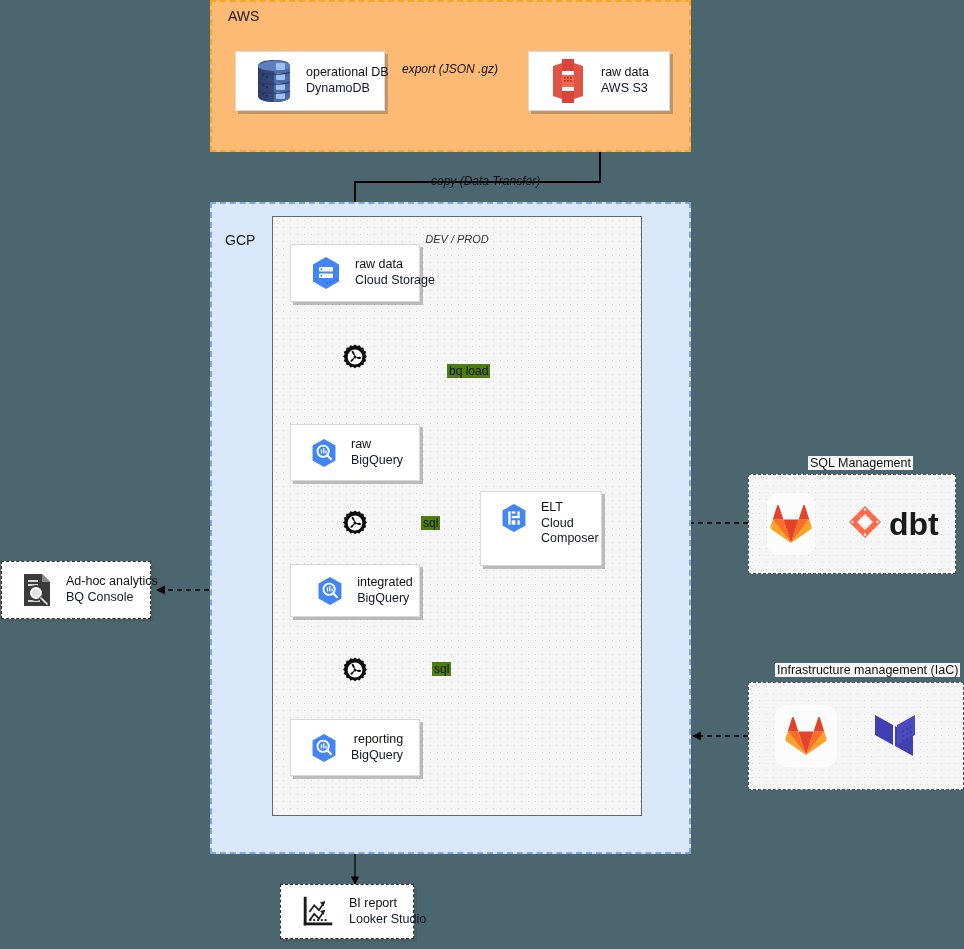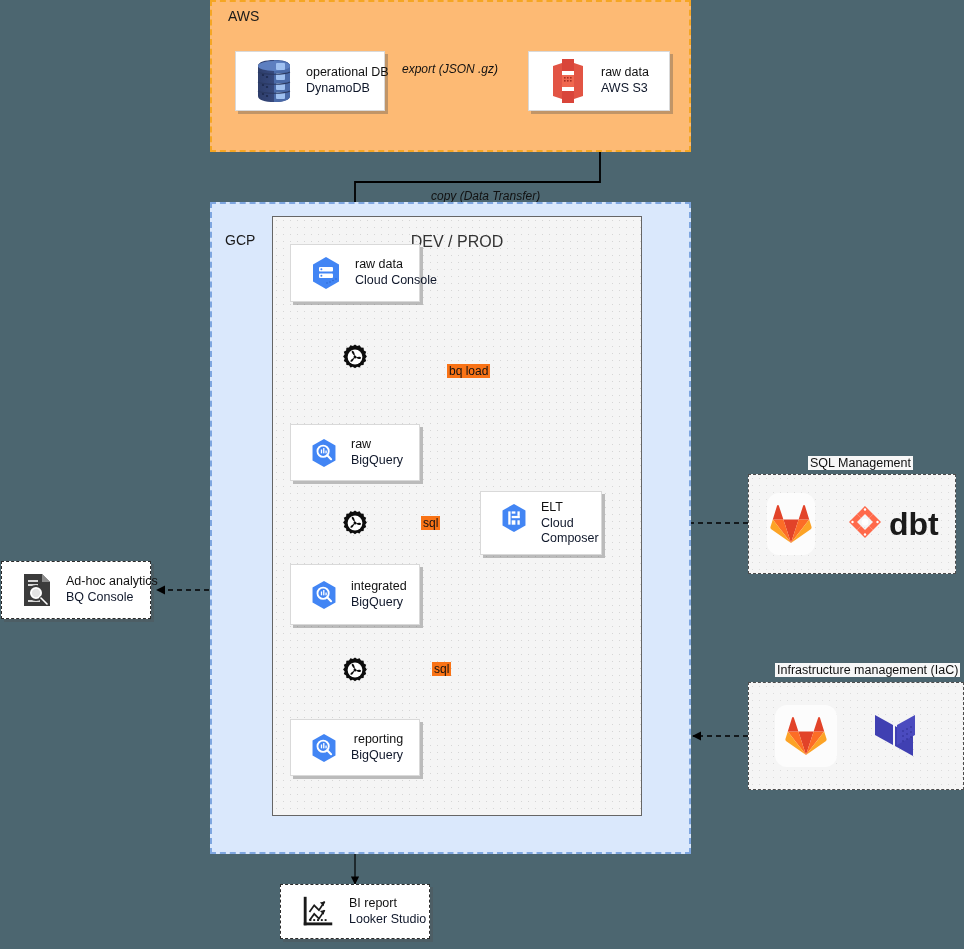--- a/index.html
+++ b/index.html
@@ -31,21 +31,21 @@
 
   
   .devprod{
     position:absolute;left:60px;top:12px;width:370px;height:600px;
     background:#f5f5f5;border:1px solid #666666;box-sizing:border-box;
     background-image:radial-gradient(#d6d6d6 0.7px, transparent 0.7px);
     background-size:7px 7px;
   }
   .devprod-label{
     position:absolute;top:16px;left:0;width:100%;text-align:center;
-    font-size:16px;color:#333;
+    font-size:11px;color:#333;font-style:italic;
   }
 
   
   .node{
     position:absolute;box-sizing:border-box;
     background:#ffffff;
     border:1px solid #d9d9d9;
     box-shadow:3px 3px 0 rgba(80,80,80,.35);
     display:flex;align-items:center;
     padding-left:18px;
@@ -67,24 +67,24 @@
   }
   .toolpanel .logo-slot{display:flex;align-items:center;justify-content:center;}
   .panel-title{
     position:absolute;font-size:12.5px;color:#111;white-space:nowrap;
     background:#f7f7f7;padding:0 2px;
   }
 
   
   .edge-label{
     position:absolute;font-size:12px;color:#111;white-space:nowrap;
-    background:#f97316;padding:0 2px;
+    background:#4d7c0f;padding:0 2px;
   }
   .edge-label.italic{font-style:italic;background:transparent;}
-  .edge-label.onslate{background:transparent;margin-top:15px;}
+  .edge-label.onslate{background:transparent;}
 
   svg.wires{position:absolute;left:0;top:0;width:964px;height:949px;overflow:visible;}
   .gearwrap{position:absolute;width:26px;height:26px;}
 </style>
 </head>
 <body style="background: rgb(76, 102, 112);">
 
 <div id="stage">
 
   <svg class="wires">
@@ -219,21 +219,21 @@
         <g fill="#2a62c9" opacity=".85">
           <circle cx="21" cy="26" r=".8"></circle>
             <circle cx="24" cy="24.5" r=".8"></circle>
           <circle cx="18" cy="27" r=".8"></circle>
             <circle cx="27" cy="23" r=".8"></circle>
         </g>
       </svg>
     </span>
     <span class="txt">
       <div class="t1">raw data</div>
-      <div class="t2">Cloud Console</div>
+      <div class="t2">Cloud Storage</div>
     </span>
   </div>
 
   <div class="gearwrap" style="left:342px;top:344px;">
     <svg width="26" height="26" viewBox="0 0 26 26">
       <path d="M13 0.5 l2.1 1.6 2.5-.9 1.4 2.3 2.6.3.3 2.6 2.3 1.4-.9 2.5 1.6 2.1 -1.6 2.1 .9 2.5 -2.3 1.4 -.3 2.6 -2.6 .3 -1.4 2.3 -2.5-.9 -2.1 1.6 -2.1-1.6 -2.5 .9 -1.4-2.3 -2.6-.3 -.3-2.6 -2.3-1.4 .9-2.5 -1.6-2.1 1.6-2.1 -.9-2.5 2.3-1.4 .3-2.6 2.6-.3 1.4-2.3 2.5 .9z" fill="#0d0d0d"></path>
       <circle cx="13" cy="13" r="8.2" fill="#0d0d0d"></circle>
       <circle cx="13" cy="13" r="7.4" fill="#fff"></circle>
       <g fill="#0d0d0d">
         <path d="M13 12.2 C11 10.6 9.2 8.4 9.8 7.2 C10.6 6 12.6 7.4 13 12.2 Z"></path>
@@ -272,42 +272,42 @@
       <g fill="#0d0d0d">
         <path d="M13 12.2 C11 10.6 9.2 8.4 9.8 7.2 C10.6 6 12.6 7.4 13 12.2 Z"></path>
         <path d="M13.8 13.4 C16 12.8 18.6 12.4 19 13.8 C19.4 15.2 17 15.6 13.8 13.4 Z"></path>
         <path d="M12.4 13.8 C11.6 15.8 10.4 18.2 9 17.8 C7.6 17.4 8.8 15.4 12.4 13.8 Z"></path>
       </g>
       <circle cx="13" cy="13" r="1.5" fill="#0d0d0d"></circle>
     </svg>
   </div>
   <div class="edge-label" style="left:421px;top:516px;">sql</div>
 
-  <div class="node" style="left:480px;top:491px;width:122px;height:64px;align-items:flex-start;padding-top:9px;">
+  <div class="node" style="left:480px;top:491px;width:122px;height:75px;align-items:flex-start;padding-top:9px;">
     <span class="icon" style="margin-top:2px;">
       <svg width="30" height="30" viewBox="0 0 34 34">
         <path d="M17 1 L30 8.5 L30 25.5 L17 33 L4 25.5 L4 8.5 Z" fill="#4285f4"></path>
         <g fill="#fff">
           <rect x="10.5" y="9.5" width="2.6" height="15"></rect>
           <rect x="14.4" y="9.5" width="4.2" height="2.6"></rect>
           <rect x="14.4" y="14.6" width="9.2" height="2.6"></rect>
           <rect x="20.9" y="9.5" width="2.6" height="5.1"></rect>
           <rect x="14.4" y="19.6" width="4.2" height="5"></rect>
           <rect x="20.9" y="19.6" width="2.6" height="5"></rect>
         </g>
       </svg>
     </span>
     <span class="txt" style="margin-top:-1px;">
       <div class="t1">ELT</div>
       <div class="t2">Cloud</div>
       <div class="t2">Composer</div>
     </span>
   </div>
 
-  <div class="node" style="left:290px;top:564px;width:130px;height:61px;">
+  <div class="node" style="left:290px;top:564px;width:130px;height:53px;justify-content:center;">
     <span class="icon">
       <svg width="30" height="30" viewBox="0 0 34 34">
         <path d="M17 1 L30 8.5 L30 25.5 L17 33 L4 25.5 L4 8.5 Z" fill="#4285f4"></path>
         <circle cx="16" cy="15" r="6.4" fill="none" stroke="#fff" stroke-width="2.1"></circle>
         <line x1="20.6" y1="19.6" x2="25" y2="24" stroke="#fff" stroke-width="2.4" stroke-linecap="round"></line>
         <g fill="#fff">
           <rect x="13.4" y="13" width="1.5" height="4.4"></rect>
           <rect x="16" y="11.4" width="1.5" height="6"></rect>
           <rect x="18.6" y="14.2" width="1.5" height="3.2"></rect>
         </g>
@@ -368,21 +368,21 @@
         <line x1="21" y1="26" x2="27" y2="32" stroke="#3b3b3b" stroke-width="3.4" stroke-linecap="round"></line>
         <line x1="21" y1="26" x2="27" y2="32" stroke="#fff" stroke-width="1.6" stroke-linecap="round"></line>
       </svg>
     </span>
     <span class="txt">
       <div class="t1">Ad-hoc analytics</div>
       <div class="t2">BQ Console</div>
     </span>
   </div>
 
-  <div class="node dashed" style="left:280px;top:884px;width:150px;height:55px;">
+  <div class="node dashed" style="left:280px;top:884px;width:134px;height:55px;">
     <span class="icon">
       <svg width="38" height="38" viewBox="0 0 40 40">
         <rect x="5" y="4" width="3" height="30" fill="#1a1a1a"></rect>
         <rect x="5" y="31" width="30" height="3" fill="#1a1a1a"></rect>
         <polyline points="11,20 16,13 21,18 27,9" fill="none" stroke="#1a1a1a" stroke-width="1.8"></polyline>
         <polygon points="27,9 22,10 26,14" fill="#1a1a1a"></polygon>
         <polyline points="11,29 16,22 21,27 27,18" fill="none" stroke="#1a1a1a" stroke-width="1.8"></polyline>
         <polygon points="27,18 22,19 26,23" fill="#1a1a1a"></polygon>
         <g fill="#1a1a1a">
           <rect x="11" y="27.5" width="2" height="2"></rect>

